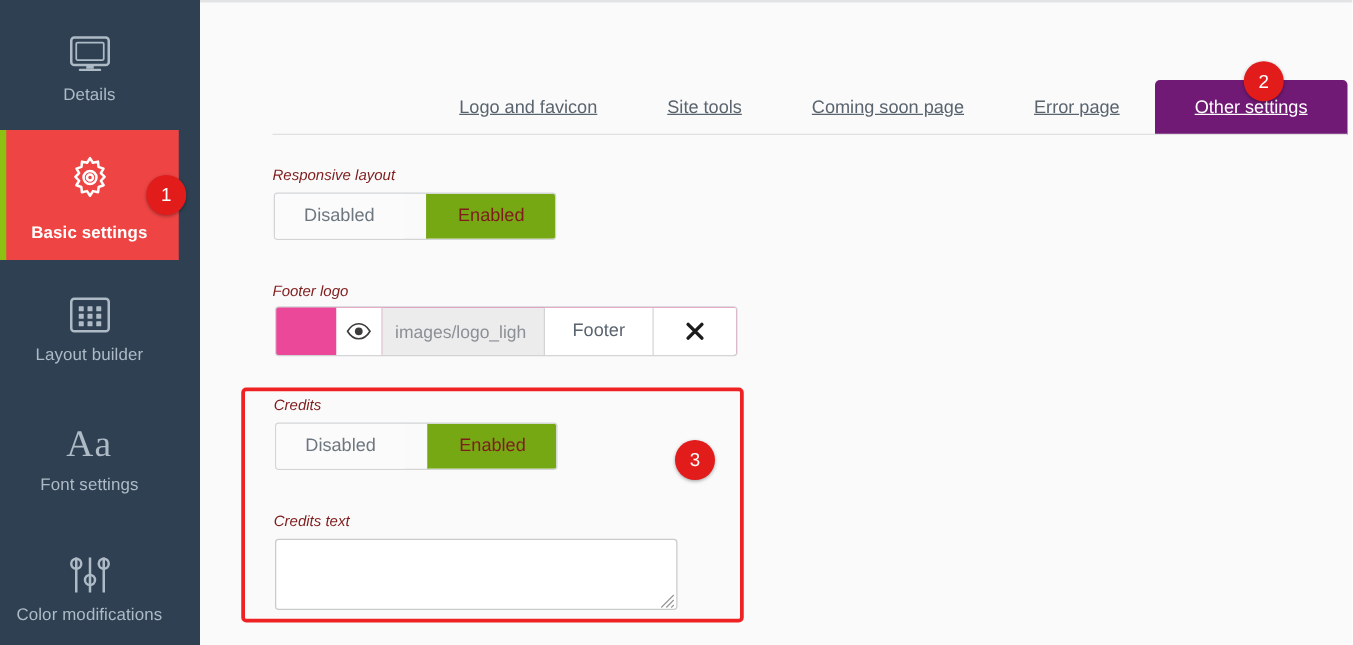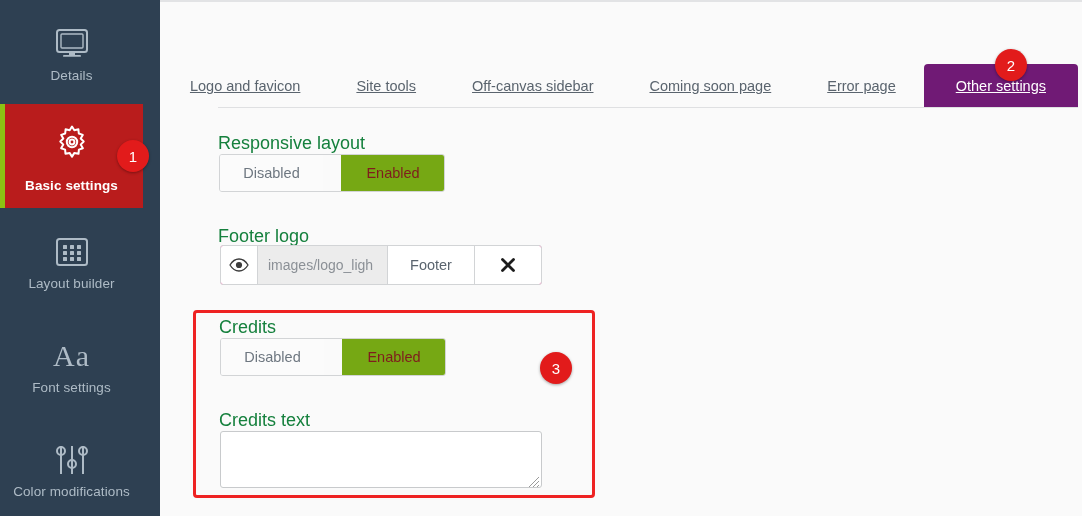--- a/index.html
+++ b/index.html
@@ -28,21 +28,21 @@
     position: relative;
     width: 143px;
     height: 104px;
     display: flex;
     flex-direction: column;
     align-items: center;
     justify-content: center;
     cursor: pointer;
   }
   .side-item.active {
-    background: #b91c1c;
+    background: #ef4444;
     gap: 12px;
   }
   .side-item.active .accent {
     position: absolute;
     left: 0; top: 0;
     width: 5px; height: 104px;
     background: #8cc113;
   }
   .side-icon {
     height: 44px;
@@ -111,23 +111,24 @@
     background: #701a75;
     color: #ffffff;
     border-radius: 4px 4px 0 0;
     padding: 0 32px;
     text-align: center;
   }
 
   
   .form-label {
     position: absolute;
-    font-size: 18px;
-    color: #15803d;
+    font-size: 12px;
+    color: #7f1d1d;
     white-space: nowrap;
+    font-style: italic;
   }
 
   .toggle {
     position: absolute;
     display: flex;
     height: 38px;
     border-radius: 3px;
     overflow: hidden;
     border: 1px solid #d2d4d6;
     gap: 18px;
@@ -151,20 +152,21 @@
   
   #logo-group {
     position: absolute;
     left: 220px; top: 245px;
     height: 40px;
     display: flex;
     border: 1px solid #d2d4d6;
     border-radius: 3px;
     overflow: hidden;
     background: #ec4899;
+    padding-left: 48px;
   }
   #logo-group > div {
     display: flex;
     align-items: center;
     justify-content: center;
     border-right: 1px solid #d2d4d6;
     background: #ffffff;
   }
   #logo-group > div:last-child { border-right: none; }
   .eye-cell { width: 37px; cursor: pointer; }
@@ -317,23 +319,20 @@
   <div id="main">
 
     <div id="tabs">
       <div class="tab">
         <span>Logo and favicon</span>
       </div>
       <div class="tab">
         <span>Site tools</span>
       </div>
       <div class="tab">
-        <span>Off-canvas sidebar</span>
-      </div>
-      <div class="tab">
         <span>Coming soon page</span>
       </div>
       <div class="tab">
         <span>Error page</span>
       </div>
       <div class="tab active">
         <span>Other settings</span>
       </div>
     </div>
     <div id="tab-underline"></div>

